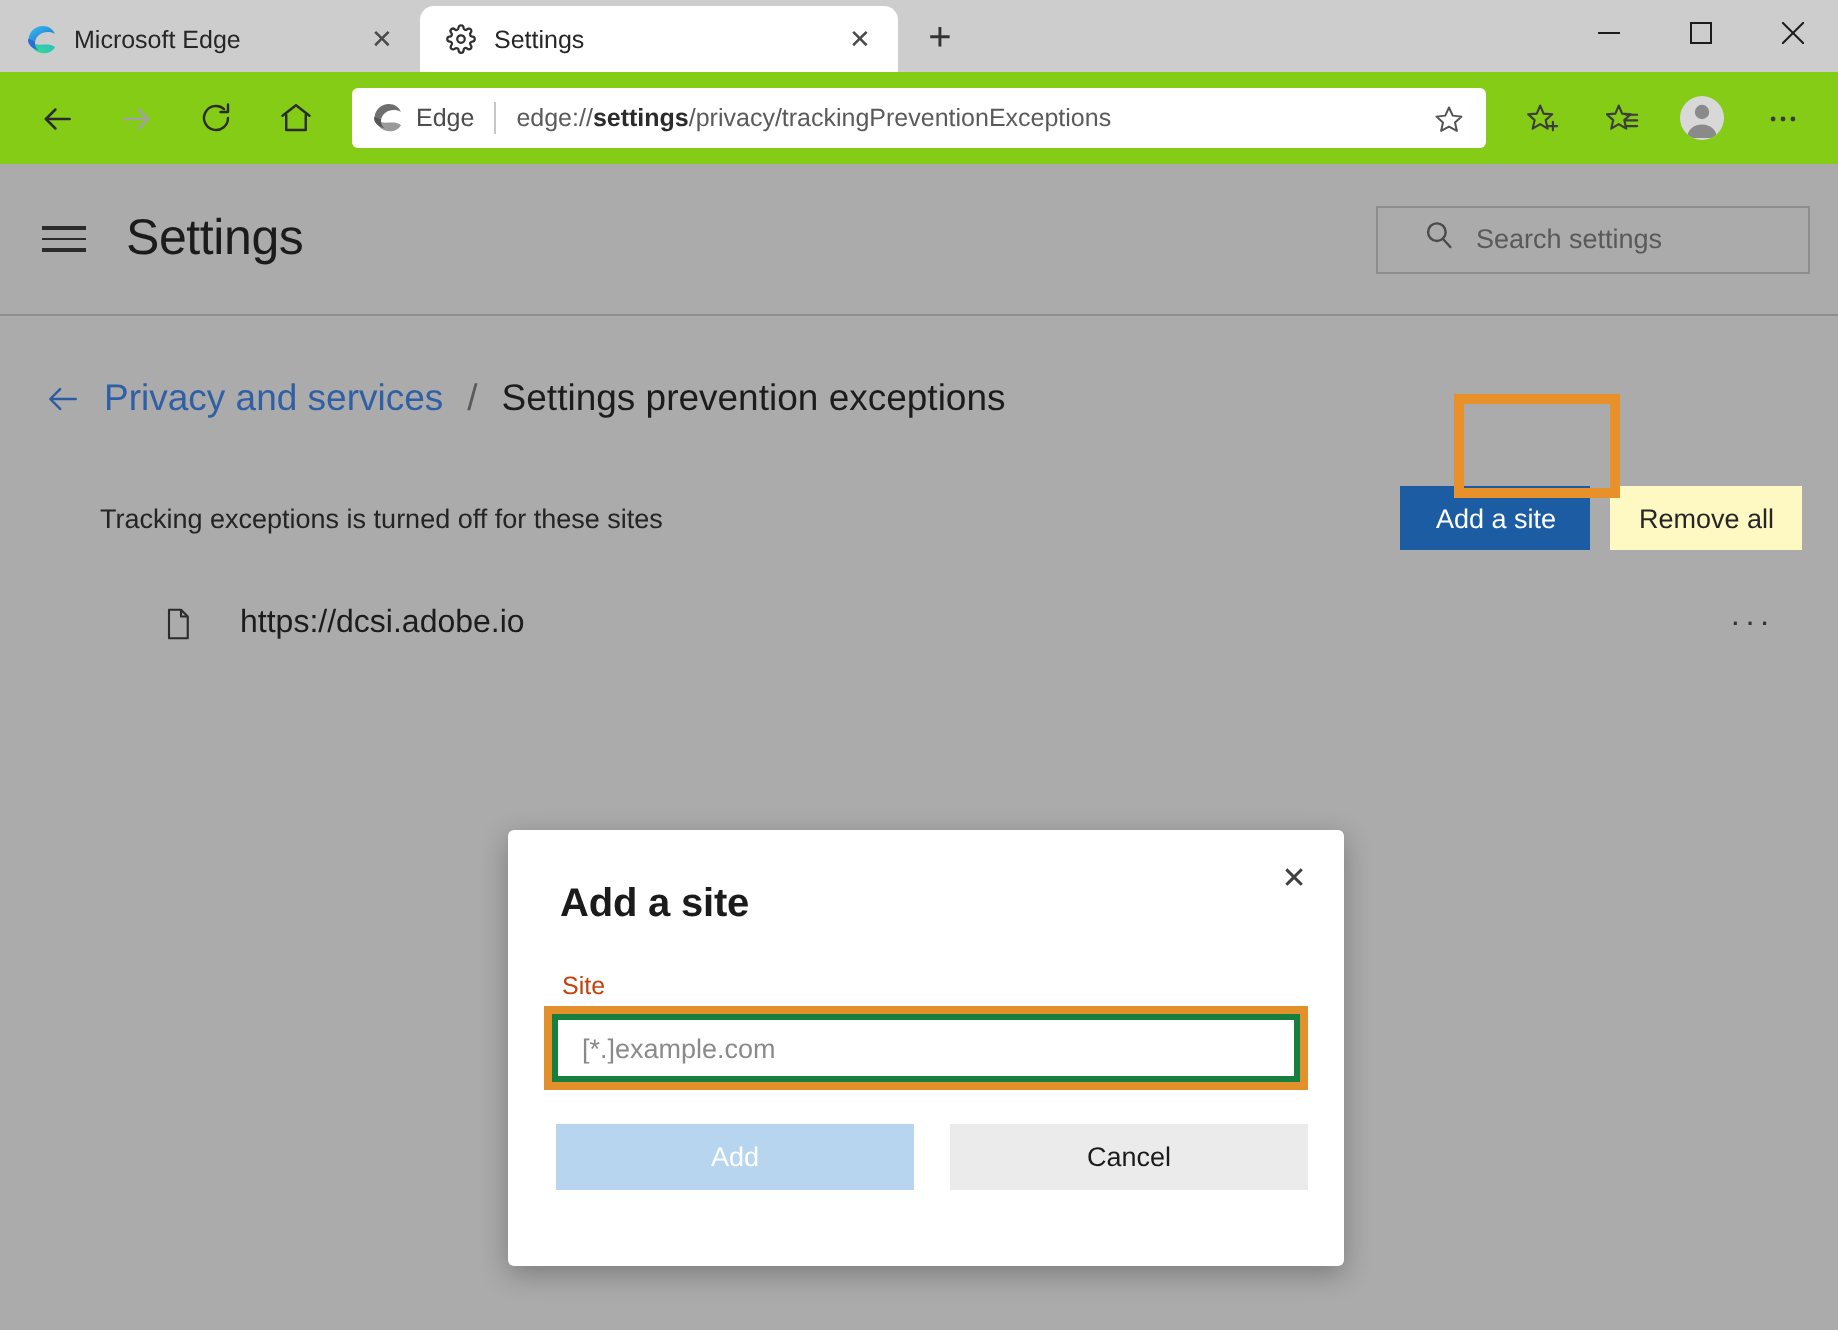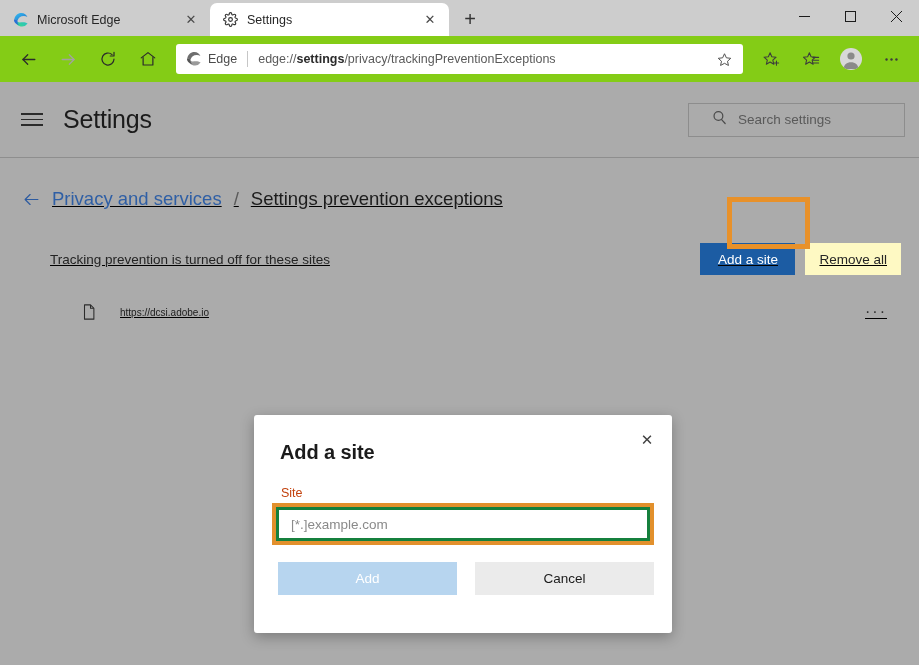--- a/index.html
+++ b/index.html
@@ -99,21 +99,21 @@
     font-size: 25px; color: #1b1b1b; margin-left: 17px; font-weight: 400;
     letter-spacing: -0.2px;
   }
   .search-box {
     margin-left: auto; width: 217px; height: 34px;
     border: 1px solid #8d8d8d; background: #ababab;
     display: flex; align-items: center; padding: 0 22px; gap: 10px;
   }
   .search-ph { font-size: 13.5px; color: #595959; }
 
-  .content { padding: 30px 18px 0 22px; position: relative; text-decoration: underline; }
+  .content { padding: 30px 18px 0 22px; position: relative; }
   .breadcrumb { display: flex; align-items: center; gap: 11px; }
   .back-arrow { color: #2d5ba0; font-size: 19px; line-height: 1; display:flex; align-items:center;}
   .crumb-link { font-size: 18.5px; color: #2f5fa5; }
   .crumb-sep { font-size: 18.5px; color: #5a5a5a; margin: 0 1px; }
   .crumb-current { font-size: 18.5px; color: #1c1c1c; }
 
   .sites-head {
     margin-top: 32px; display: flex; align-items: center; min-height: 34px;
   }
   .sites-caption { font-size: 13.5px; color: #242424; margin-left: 28px; }
@@ -131,21 +131,21 @@
   .hl-add-site {
     position: absolute; right: 109px; top: 39px;
     width: 83px; height: 52px; border: 5px solid #e8912a; pointer-events: none;
   }
 
   .site-row {
     margin-top: 20px; display: flex; align-items: center;
     height: 32px; padding-left: 58px; padding-right: 10px;
   }
   .doc-icon { width: 18px; height: 18px; flex: 0 0 auto; }
-  .site-name { font-size: 10px; color: #1c1c1c; margin-left: 22px; }
+  .site-name { font-size: 16px; color: #1c1c1c; margin-left: 22px; }
   .row-dots {
     margin-left: auto; color: #333; font-size: 16px; letter-spacing: 2px;
     line-height: 1; padding-right: 4px;
   }
 
   
   .dialog {
     position: absolute; left: 254px; top: 415px; width: 418px; height: 218px;
     background: #ffffff; border-radius: 3px;
     box-shadow: 0 4px 14px rgba(0,0,0,0.28);
@@ -348,21 +348,21 @@
           <line x1="21" y1="12" x2="4" y2="12"></line>
             <polyline points="10,5 3,12 10,19"></polyline>
         </svg>
       </span>
       <span class="crumb-link">Privacy and services</span>
       <span class="crumb-sep">/</span>
       <span class="crumb-current">Settings prevention exceptions</span>
     </div>
 
     <div class="sites-head">
-      <span class="sites-caption">Tracking prevention is turned off for these sites</span>
+      <span class="sites-caption">Tracking exceptions is turned off for these sites</span>
       <span class="head-actions">
         <span class="btn-add-site">Add a site</span>
         <span class="btn-remove-all">Remove all</span>
       </span>
     </div>
 
     <div class="hl-add-site"></div>
 
     <div class="site-row">
       <span class="doc-icon">

